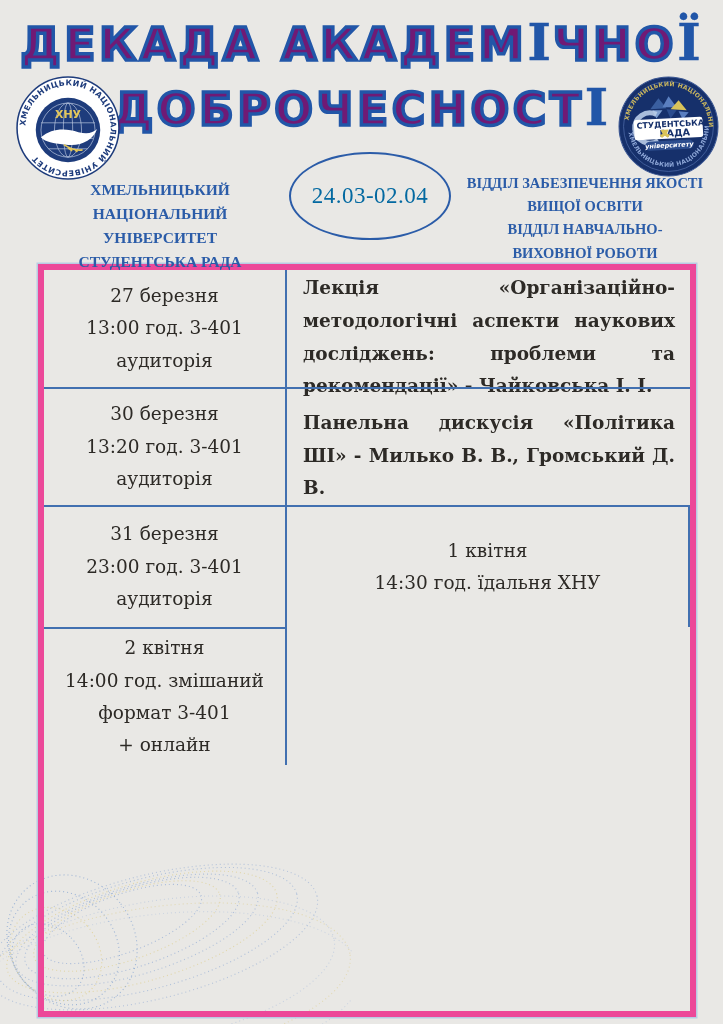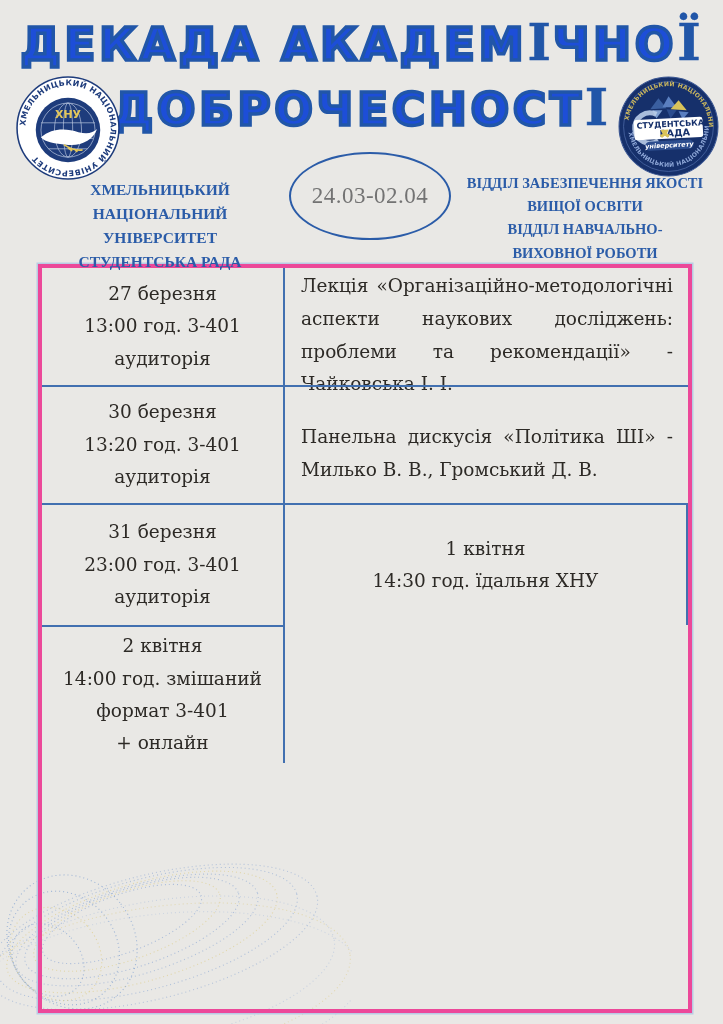--- a/index.html
+++ b/index.html
@@ -14,21 +14,21 @@
   .title{
     position:absolute;top:10px;left:0;width:100%;
     text-align:center;z-index:3;line-height:1.3;
   }
   .title-line{display:block;white-space:nowrap;}
   .title-line.second{}
   .bubble{
     font-family:"DejaVu Sans", sans-serif;
     font-weight:800;
     font-size:45px;
-    color:#1d4ed8;
+    color:#701a75;
     -webkit-text-stroke:3.5px #2156a8;
     letter-spacing:4px;
   }
   .title-serif{
     font-family:"DejaVu Serif", serif;
     font-weight:600;
     font-size:50px;
     color:#2156a8;
     -webkit-text-stroke:0.5px #2156a8;
     letter-spacing:2px;
@@ -48,48 +48,49 @@
   .org-left{left:38px;top:178px;width:244px;font-size:15.5px;line-height:1.55;}
   .org-right{left:452px;top:166px;width:266px;font-size:14.5px;line-height:1.6;margin-top:6px;}
   .date-oval{
     position:absolute;left:289px;top:152px;width:158px;height:84px;
     border:2.5px solid #2b5ca8;border-radius:50%;
     display:flex;align-items:center;justify-content:center;
     z-index:3;background:transparent;
   }
   .date-oval span{
     font-family:"Liberation Serif", serif;
-    font-size:23px;color:#737373;font-weight:500;letter-spacing:0.5px;
+    font-size:23px;color:#0369a1;font-weight:500;letter-spacing:0.5px;
   }
   
   .schedule{
     position:absolute;left:38px;top:264px;width:646px;z-index:2;
     display:grid;
     grid-template-columns:243px 1fr;
     grid-template-rows:117px 118px 122px 138px 246px;
-    border:4px solid #ec4899;
+    border:6px solid #ec4899;
     box-shadow:0 0 0 1.5px #b9cbe4;
     background:transparent;
   }
   .cell{
     display:flex;align-items:center;
     color:#2d2a26;
     font-family:"DejaVu Serif", serif;
     font-size:18.5px;
     box-sizing:border-box;
   }
   .cell.when{
     justify-content:center;text-align:center;
     white-space:pre-line;line-height:1.75;
     border-right:2px solid #4270b0;
     padding:4px 8px;
   }
   .cell.what{
     text-align:justify;line-height:1.78;
     padding:24px 15px 6px 16px;
+    font-weight:bold;
   }
   .cell.bt{border-top:2px solid #4270b0;}
   
   .mesh{position:absolute;left:-48px;top:822px;z-index:1;}
 </style>
 </head>
 <body>
 
 <div class="poster">
 

